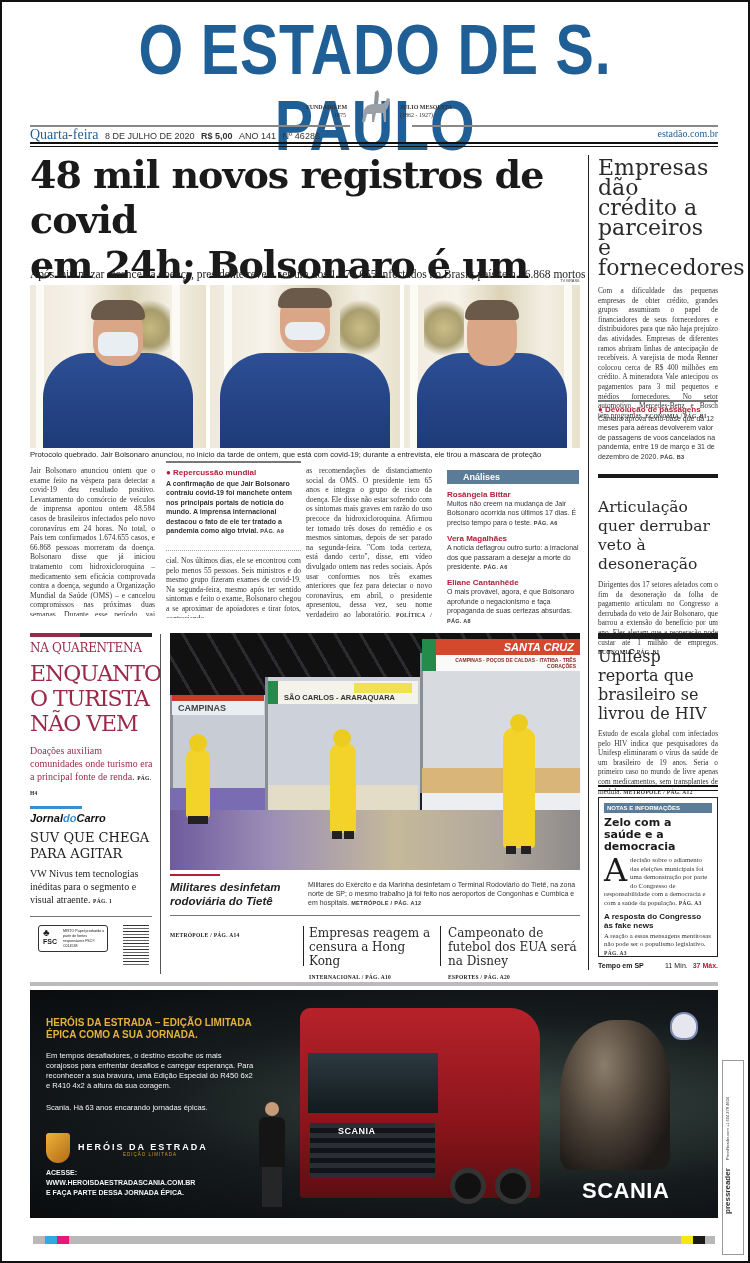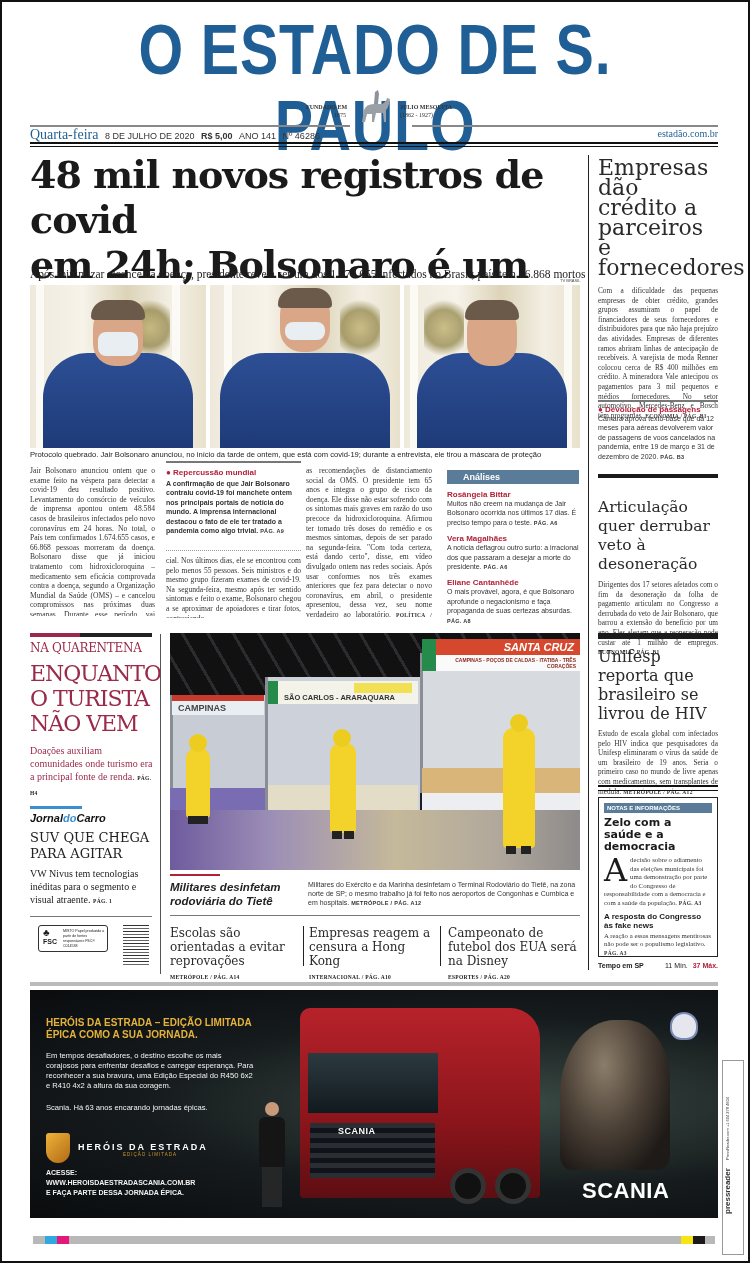--- a/index.html
+++ b/index.html
@@ -298,21 +298,20 @@
       <div class="boot" style="left:18px;"></div>
     </div>
 </div>
 
 <div class="abs" style="left:170px;top:874px;width:50px;height:2px;background:#b3203a;"></div>
 <div class="abs mil-head" style="left:170px;top:880px;width:130px;">Militares desinfetam rodoviária do Tietê</div>
 <div class="abs mil-body" style="left:308px;top:880px;width:272px;"><span>Militares do Exército e da Marinha desinfetam o Terminal Rodoviário do Tietê, na zona norte de SP; o mesmo trabalho já foi feito nos aeroportos de Congonhas e Cumbica e em hospitais.</span> <span class="pg">METRÓPOLE / PÁG. A12</span></div>
 <div class="abs rule-gray" style="left:170px;top:915px;width:410px;height:1px;"></div>
 
 <div class="abs" style="left:170px;top:926px;width:130px;">
-  <div class="bottom-head">Escolas são orientadas a evitar reprovações</div>
   <div class="pg" style="margin-top:6px;">METRÓPOLE / PÁG. A14</div>
 </div>
 <div class="abs vrule" style="left:303px;top:926px;height:40px;"></div>
 <div class="abs" style="left:309px;top:926px;width:130px;">
   <div class="bottom-head">Empresas reagem a censura a Hong Kong</div>
   <div class="pg" style="margin-top:6px;">INTERNACIONAL / PÁG. A10</div>
 </div>
 <div class="abs vrule" style="left:440px;top:926px;height:40px;"></div>
 <div class="abs" style="left:448px;top:926px;width:135px;">
   <div class="bottom-head">Campeonato de futebol dos EUA será na Disney</div>

